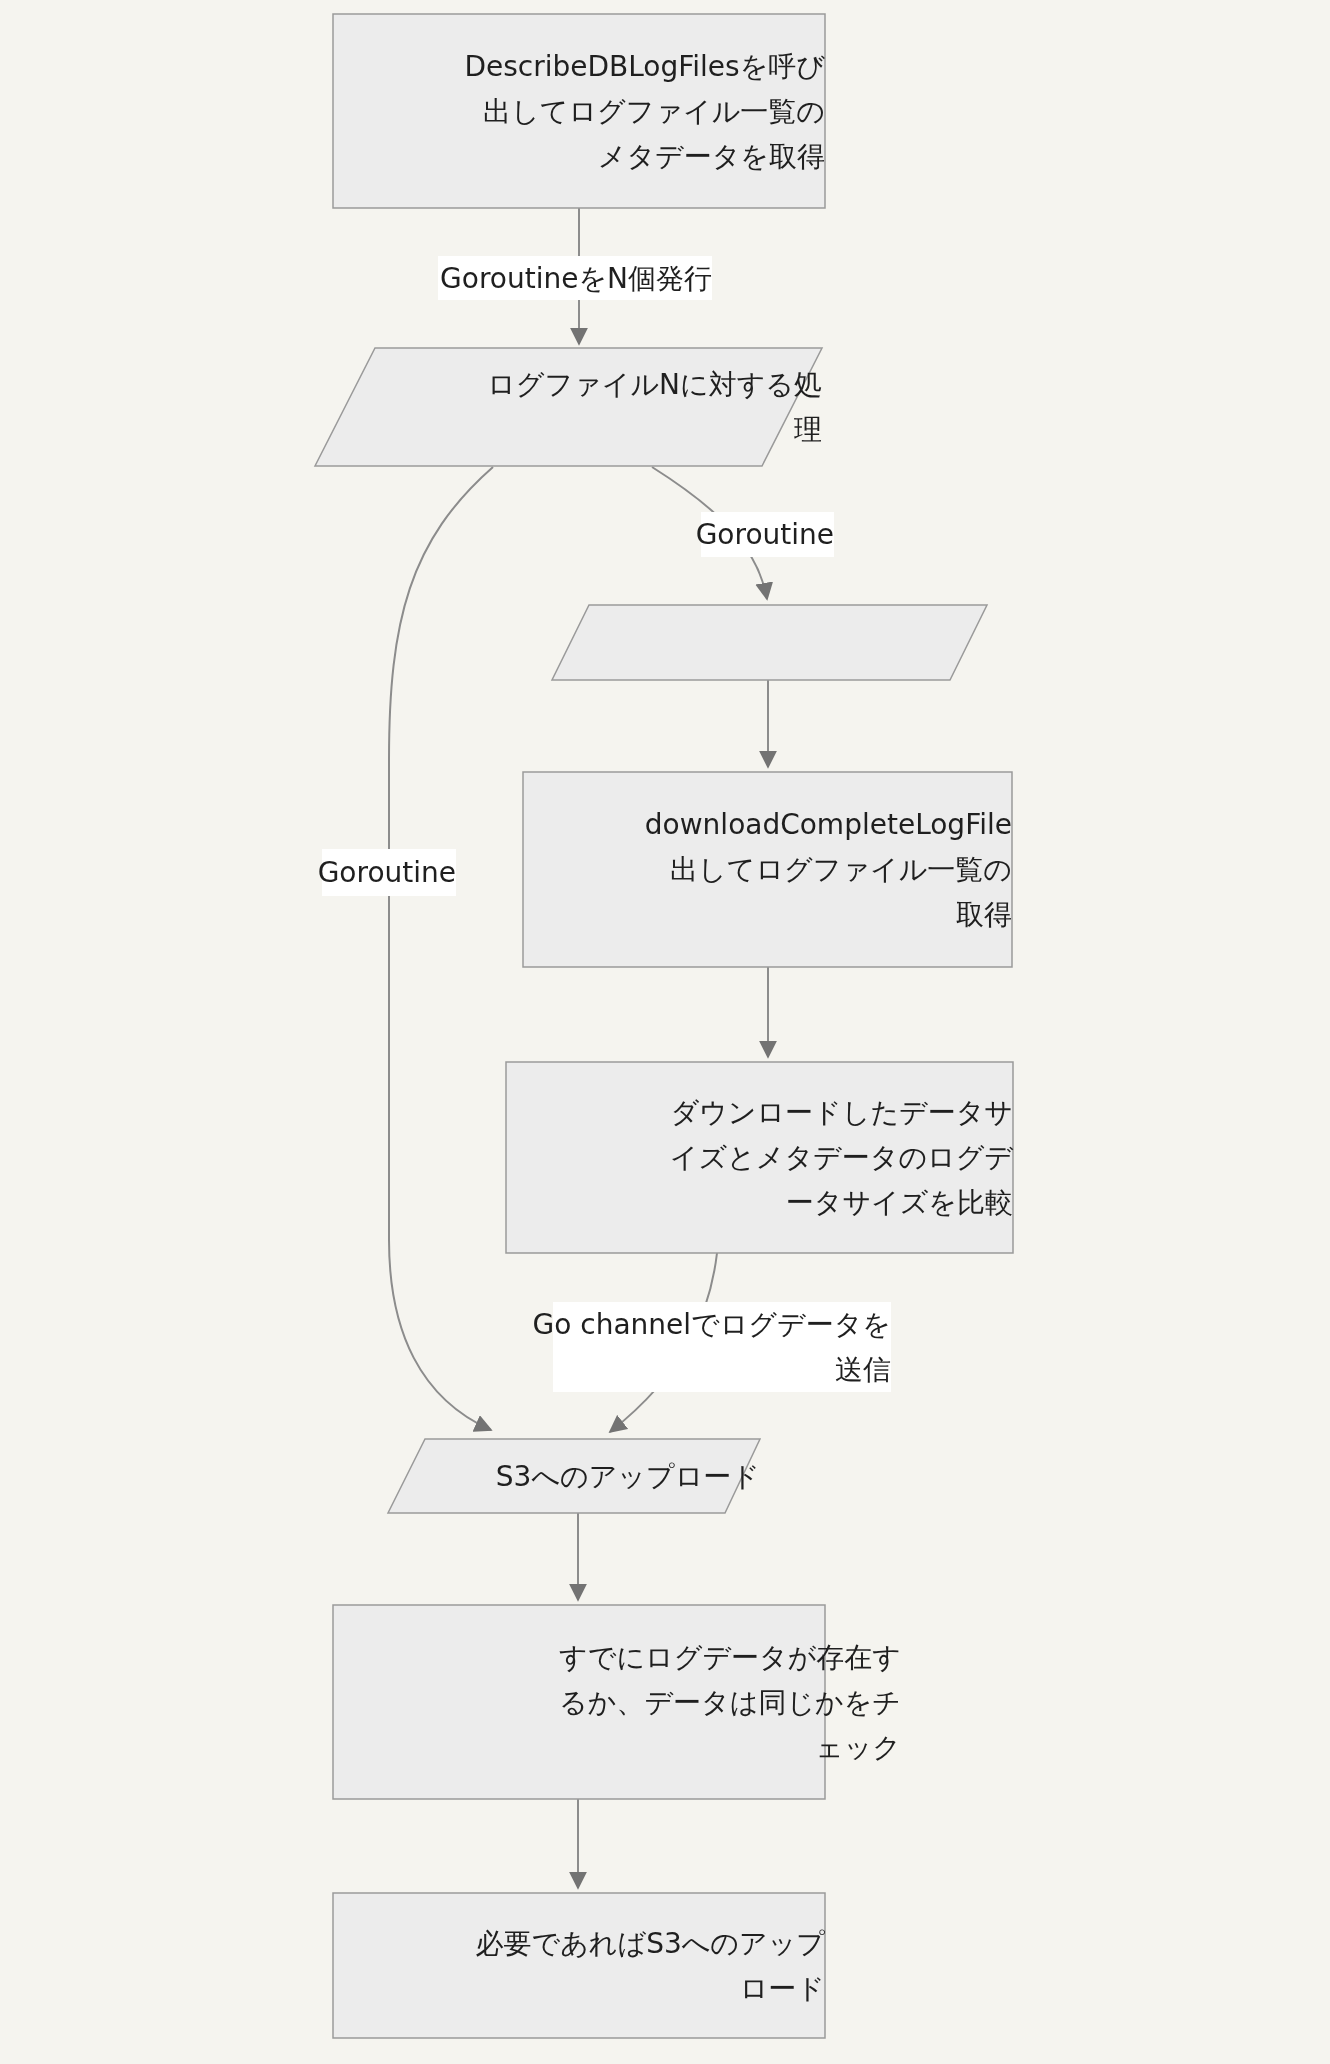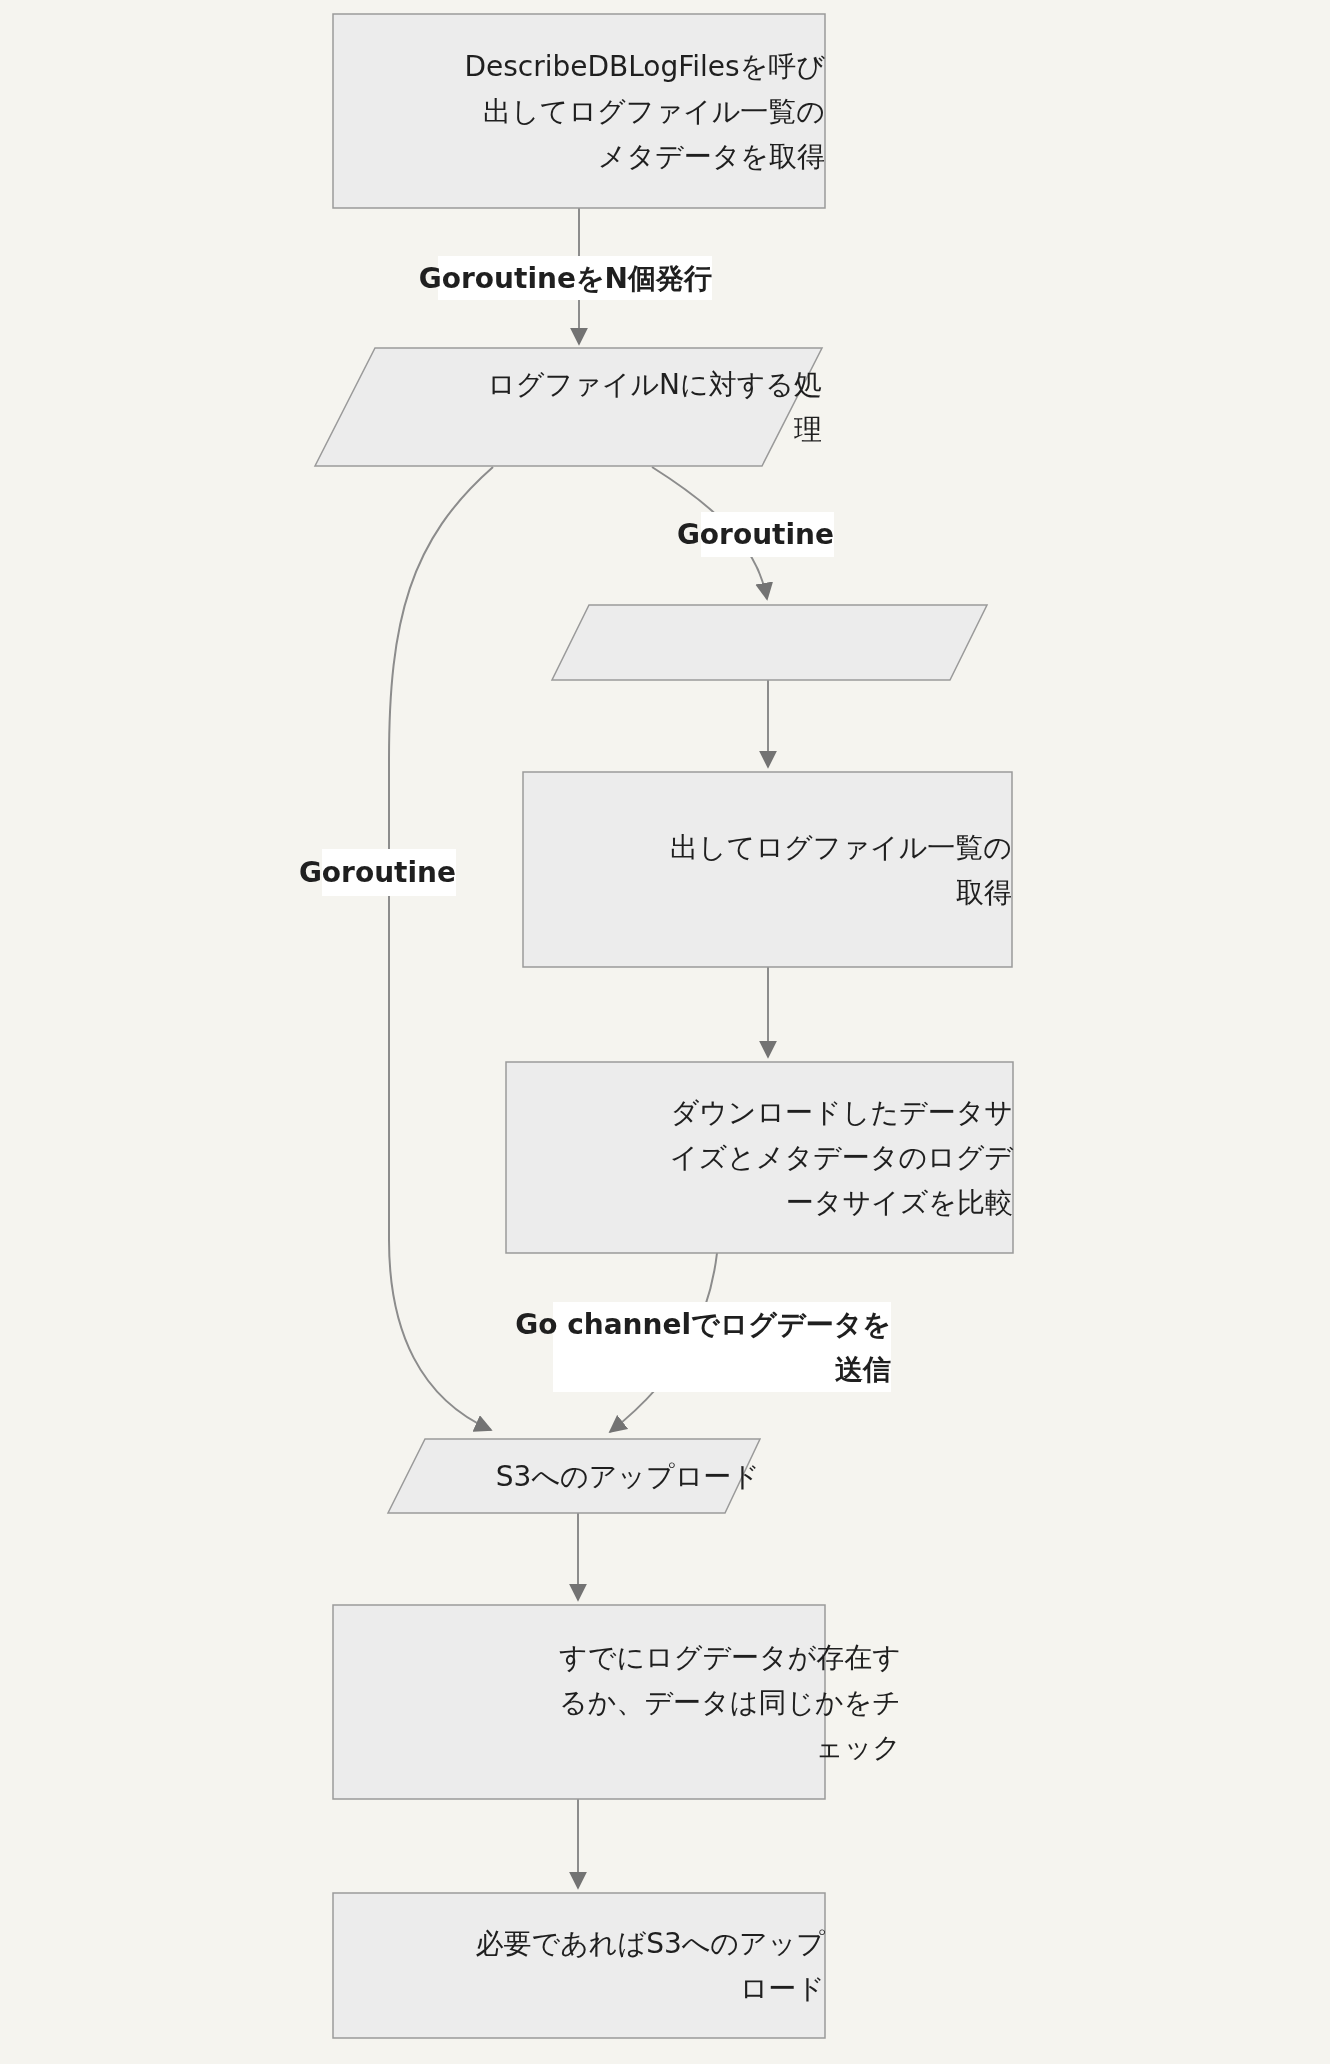--- a/index.html
+++ b/index.html
@@ -32,21 +32,20 @@
     align-items:flex-end;
     justify-content:center;
     text-align:center;
     font-size:28px;
     line-height:45px;
     color:var(--text);
   }
   .edge-label{
     background:var(--label-bg);
     line-height:45px;
-    font-weight:bold;
   }
   .node-label span, .edge-label span{display:block;white-space:nowrap;}
 </style>
 </head>
 <body>
 
 <div class="stage">
 
   <svg width="1330" height="2064" viewBox="0 0 1330 2064">
     <defs>
@@ -84,20 +83,21 @@
     <span>メタデータを取得</span>
   </div>
 
   <div class="node-label" style="left:315px;top:348px;width:507px;height:118px;">
     <span>ログファイルNに対する処</span>
     <span>理</span>
   </div>
 
 
   <div class="node-label" style="left:523px;top:772px;width:489px;height:195px;">
+    <span>downloadCompleteLogFile</span>
     <span>出してログファイル一覧の</span>
     <span>取得</span>
   </div>
 
   <div class="node-label" style="left:506px;top:1062px;width:507px;height:191px;">
     <span>ダウンロードしたデータサ</span>
     <span>イズとメタデータのログデ</span>
     <span>ータサイズを比較</span>
   </div>
 

